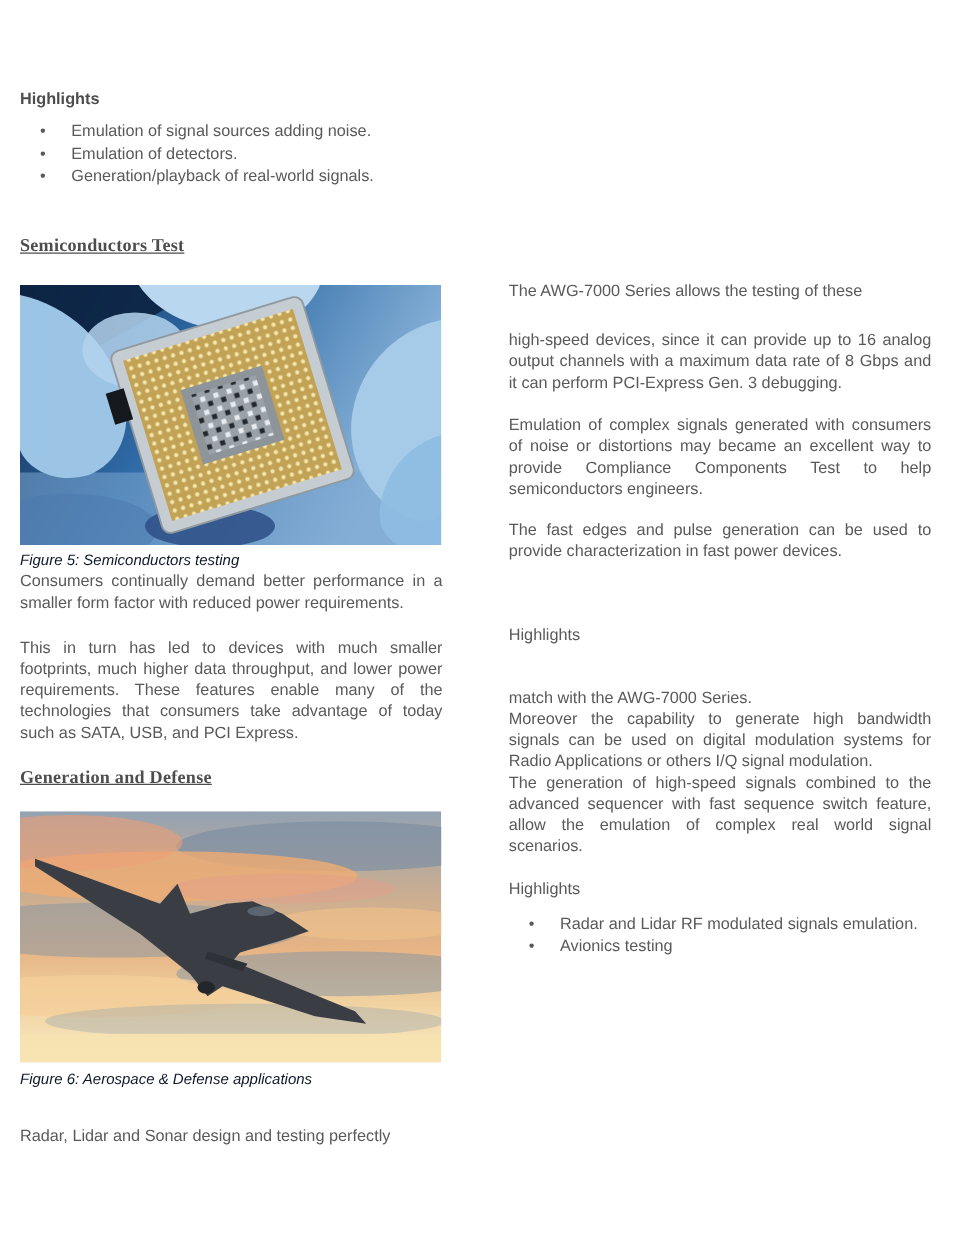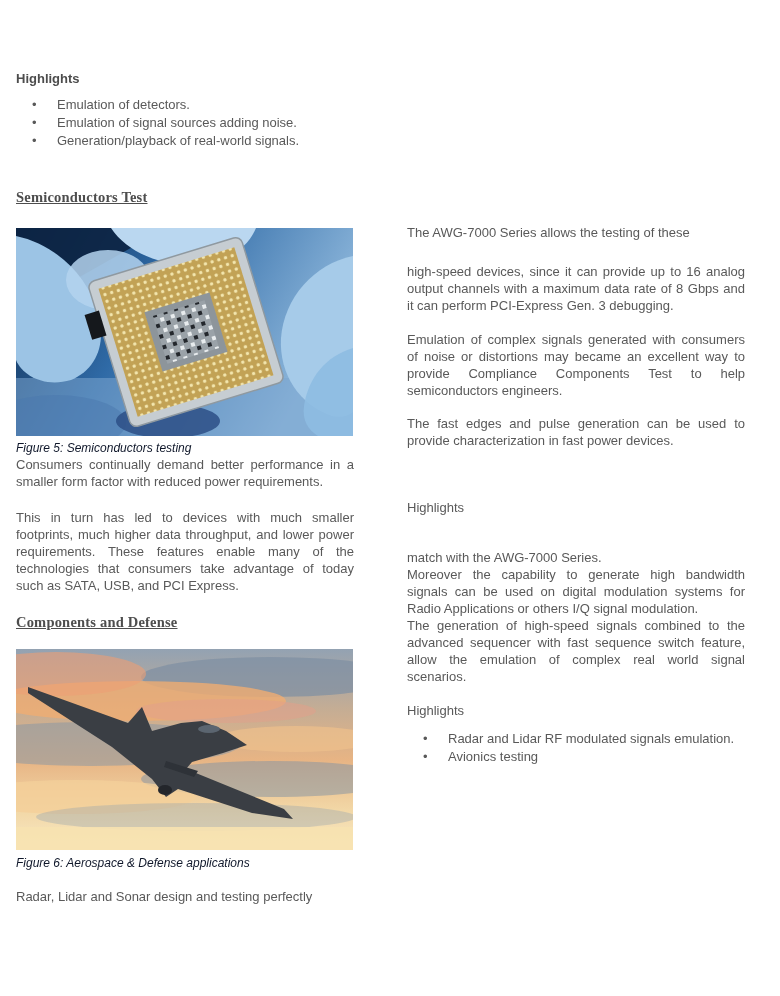--- a/index.html
+++ b/index.html
@@ -19,33 +19,33 @@
   .caption{font-style:italic;font-size:12px;line-height:15px;color:#0f172a;}
   ul.bullets{list-style:none;margin:0;padding:0 0 0 16px;font-size:13px;line-height:18px;}
   ul.bullets li{position:relative;padding-left:25px;}
   ul.bullets li::before{content:"\2022";position:absolute;left:0;top:0;}
   .figure{width:337px;height:auto;}
   .figure svg{display:block;}
   
   #lhl{margin-top:70px}   #lul{margin-top:9px}   #lsec1{margin-top:38px}
   #lfig1{margin-top:22px} #lcap1{margin-top:5px} #lp1{}
   #lp2{margin-top:19px}   #lsec2{margin-top:19px}#lfig2{margin-top:18px}
-  #lcap2{margin-top:6px}  #lp3{margin-top:17px}
+  #lcap2{margin-top:6px}  #lp3{margin-top:29px}
   #rp1{margin-top:224px}  #rp2{margin-top:22px}  #rp3{margin-top:17px}
   #rp4{margin-top:16px}   #rhl1{margin-top:50px} #rul1{margin-top:21px}
   #rblock{margin-top:33px}#rhl2{margin-top:17px} #rul2{margin-top:11px}
 </style>
 </head>
 <body>
 
 <div class="col col-left">
   <div id="lhl" class="hl-title">Highlights</div>
   <ul id="lul" class="bullets">
+    <li>Emulation of signal sources adding noise.</li>
     <li>Emulation of detectors.</li>
-    <li>Emulation of signal sources adding noise.</li>
     <li>Generation/playback of real-world signals.</li>
   </ul>
 
   <div id="lsec1" class="sec-title">Semiconductors Test</div>
 
   <div id="lfig1" class="figure">
     <svg width="337" height="208" viewBox="0 0 337 208">
       <defs>
         <linearGradient id="g1" x1="0" y1="0" x2="1" y2="0.35">
           <stop offset="0" stop-color="#0f2c50"></stop>
@@ -79,21 +79,21 @@
         <rect x="-27" y="-25" width="54" height="50" fill="url(#pads)"></rect>
         <rect x="-92" y="-46" width="15" height="26" fill="#15181c"></rect>
       </g>
     </svg>
   </div>
   <div id="lcap1" class="caption">Figure 5: Semiconductors testing</div>
 
   <p id="lp1" class="body jp">Consumers continually demand better performance in a smaller form factor with reduced power requirements.</p>
   <p id="lp2" class="body jp">This in turn has led to devices with much smaller footprints, much higher data throughput, and lower power requirements. These features enable many of the technologies that consumers take advantage of today such as SATA, USB, and PCI Express.</p>
 
-  <div id="lsec2" class="sec-title">Components and Defense</div>
+  <div id="lsec2" class="sec-title">Generation and Defense</div>
 
   <div id="lfig2" class="figure">
     <svg width="337" height="201" viewBox="0 0 337 201">
       <defs>
         <linearGradient id="sky" x1="0" y1="0" x2="0" y2="1">
           <stop offset="0" stop-color="#93a2b2"></stop>
           <stop offset="0.3" stop-color="#c5ad94"></stop>
           <stop offset="0.55" stop-color="#e7b484"></stop>
           <stop offset="0.8" stop-color="#f2d7a6"></stop>
           <stop offset="1" stop-color="#f8e9c4"></stop>

